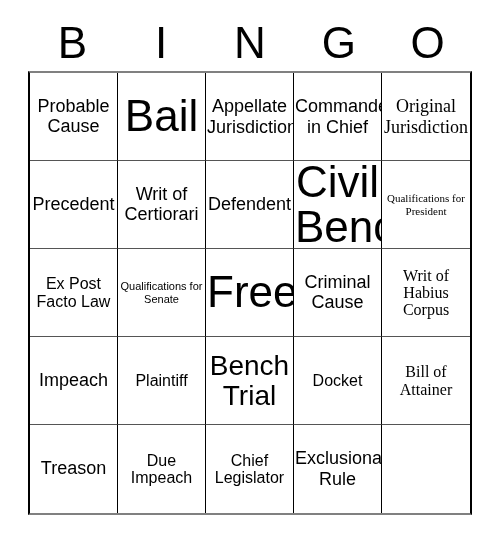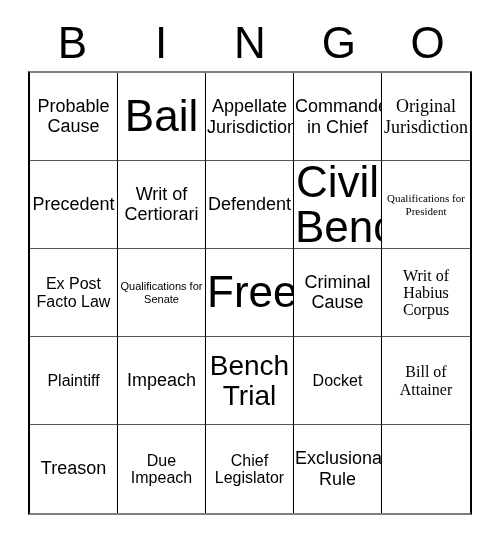--- a/index.html
+++ b/index.html
@@ -136,24 +136,24 @@
       <div class="cell">
         <span class="cell-text t-xxl">Free!</span>
       </div>
       <div class="cell">
         <span class="cell-text t-m">Criminal Cause</span>
       </div>
       <div class="cell">
         <span class="cell-text t-l">Writ of Habius Corpus</span>
       </div>
       <div class="cell">
-        <span class="cell-text t-l">Plaintiff</span>
+        <span class="cell-text t-m">Impeach</span>
       </div>
       <div class="cell">
-        <span class="cell-text t-m">Impeach</span>
+        <span class="cell-text t-l">Plaintiff</span>
       </div>
       <div class="cell">
         <span class="cell-text t-xl">Bench Trial</span>
       </div>
       <div class="cell">
         <span class="cell-text t-l">Docket</span>
       </div>
       <div class="cell">
         <span class="cell-text t-l">Bill of Attainer</span>
       </div>

